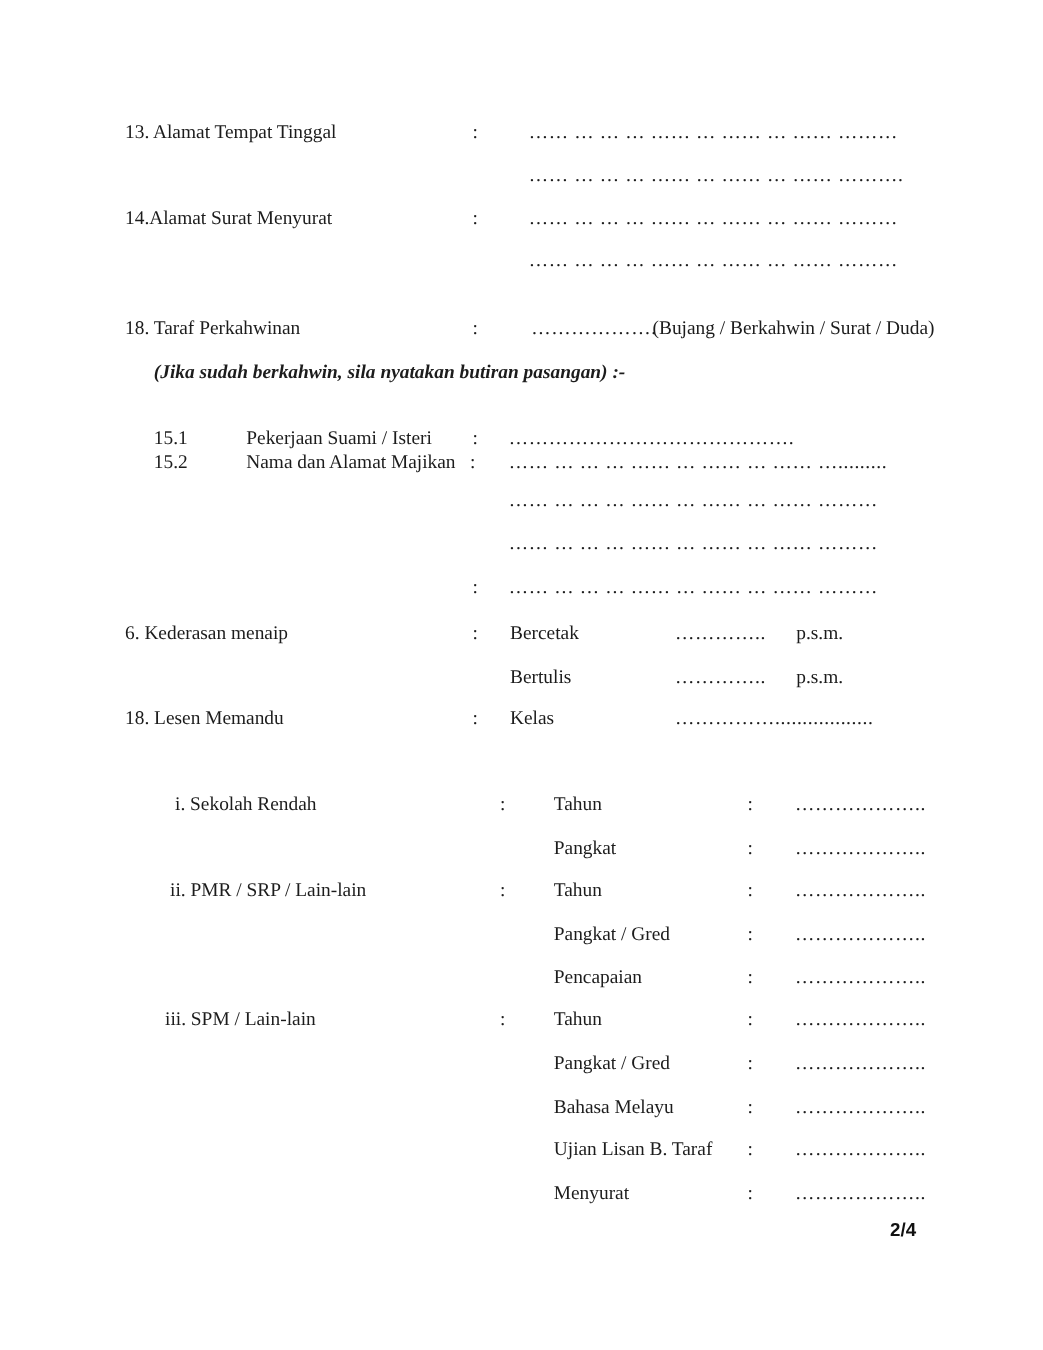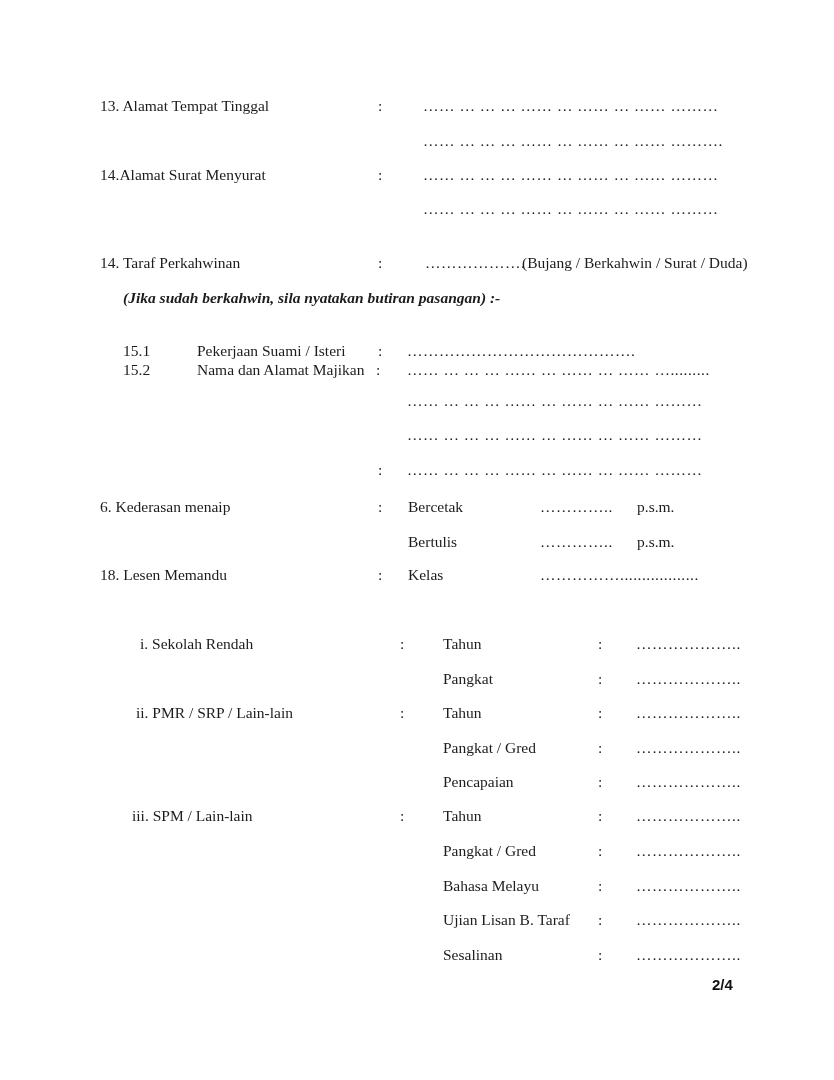--- a/index.html
+++ b/index.html
@@ -41,21 +41,21 @@
   <div class="row" style="top:166px">
     <span class="t" style="left:100px">14.Alamat Surat Menyurat</span>
     <span class="t" style="left:378px">:</span>
     <span class="t dots" style="left:423px">…… … … … …… … …… … …… ………</span>
   </div>
   <div class="row" style="top:200px">
     <span class="t dots" style="left:423px">…… … … … …… … …… … …… ………</span>
   </div>
 
   <div class="row" style="top:254px">
-    <span class="t" style="left:100px">14. Taraf Perkahwinan</span>
+    <span class="t" style="left:100px">18. Taraf Perkahwinan</span>
     <span class="t" style="left:378px">:</span>
     <span class="t dots" style="left:425px">……………….</span>
     <span class="t" style="left:522px">(Bujang / Berkahwin / Surat / Duda)</span>
   </div>
   <div class="row" style="top:289px">
     <span class="t it" style="left:123px">(Jika sudah berkahwin, sila nyatakan butiran pasangan) :-</span>
   </div>
 
   <div class="row" style="top:342px">
     <span class="t" style="left:123px">15.1</span>
@@ -150,21 +150,21 @@
     <span class="t" style="left:443px">Bahasa Melayu</span>
     <span class="t" style="left:598px">:</span>
     <span class="t dots" style="left:636px">………………..</span>
   </div>
   <div class="row" style="top:911px">
     <span class="t" style="left:443px">Ujian Lisan B. Taraf</span>
     <span class="t" style="left:598px">:</span>
     <span class="t dots" style="left:636px">………………..</span>
   </div>
   <div class="row" style="top:946px">
-    <span class="t" style="left:443px">Sesalinan</span>
+    <span class="t" style="left:443px">Menyurat</span>
     <span class="t" style="left:598px">:</span>
     <span class="t dots" style="left:636px">………………..</span>
   </div>
 
   <div class="row" style="top:976px">
     <span class="t pg" style="left:712px">2/4</span>
   </div>
 
 </div>
 

